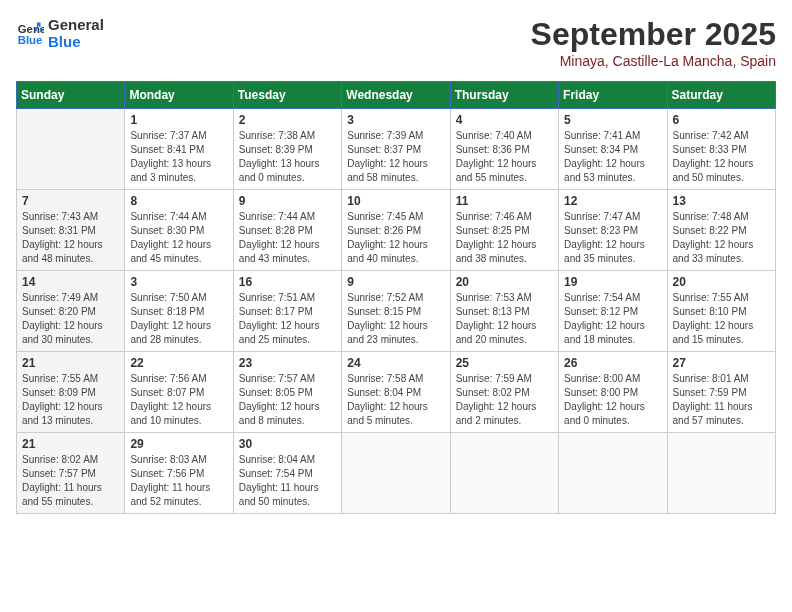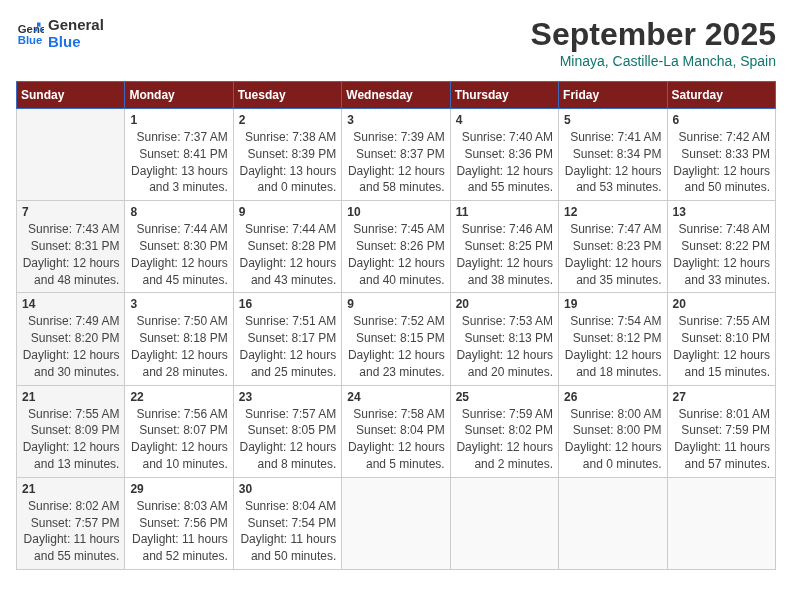--- a/index.html
+++ b/index.html
@@ -29,29 +29,29 @@
       text-align: right;
       margin-left: 28px;
     }
     .month-title {
       font-size: 32px;
       font-weight: bold;
       color: #333;
     }
     .location {
       font-size: 14px;
-      color: #0f766e;
+      color: #7f1d1d;
     }
     table {
       width: 100%;
       border-collapse: collapse;
       font-size: 10.5px;
     }
     thead tr th {
-      background-color: #7f1d1d;
+      background-color: #15803d;
       color: #fff;
       padding: 6px 4px;
       text-align: left;
       font-size: 12px;
       font-weight: bold;
       border: 1px solid #3a6abf;
     }
     tbody tr td {
       border: 1px solid #ccc;
       vertical-align: top;
@@ -60,23 +60,22 @@
       width: calc(100% / 7);
     }
     .day-num {
       font-weight: bold;
       font-size: 12px;
       color: #333;
       margin-bottom: 2px;
     }
     .day-info {
       color: #444;
-      font-size: 12px;
+      font-size: 10px;
       line-height: 1.4;
-      text-align: right;
     }
     .empty-cell {
       background: #f9f9f9;
     }
     tbody tr:nth-child(odd) {
       background: #fff;
     }
     tbody tr td:first-child {
       background: #f5f5f5;
     }

